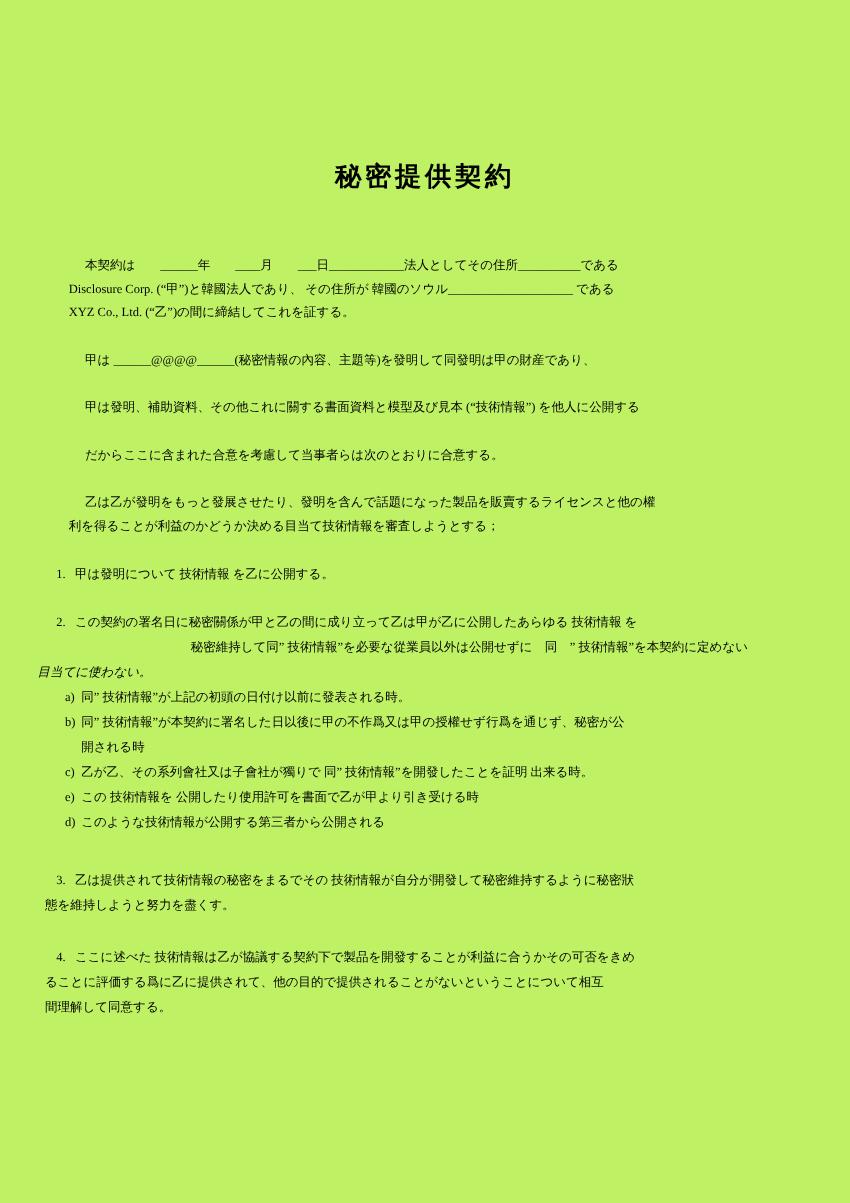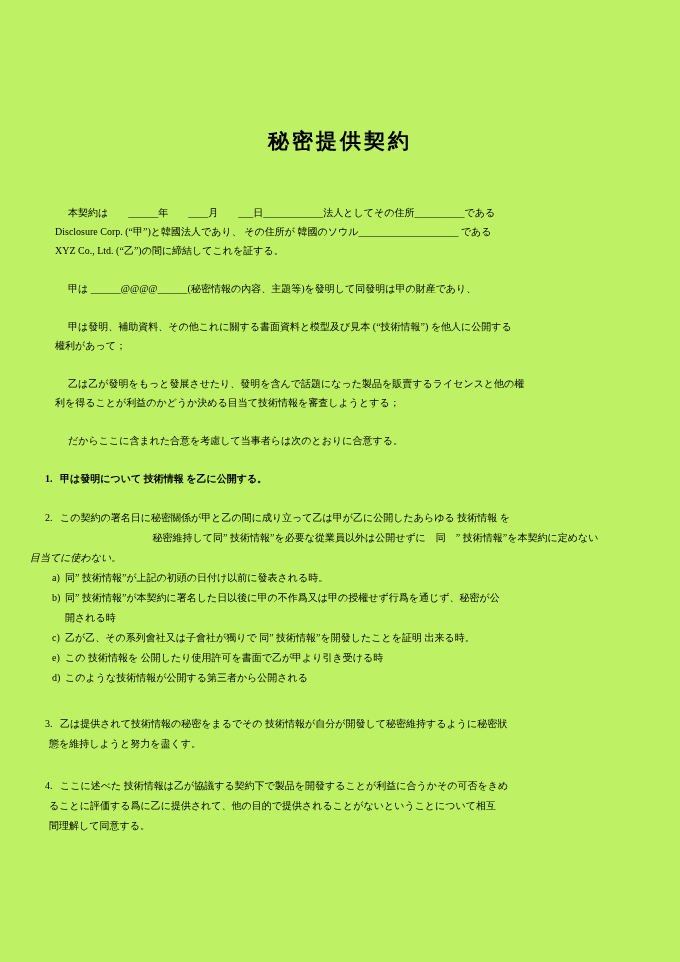--- a/index.html
+++ b/index.html
@@ -25,27 +25,27 @@
     font-size:10px;
   }
   .blk{margin:0 0 19px 0;}
   .ln{line-height:19px;white-space:pre;}
   .list .ln{line-height:20px;}
   
   .i45{padding-left:45px;}
   .i52{padding-left:52px;}
   .i57{padding-left:55px;}
   .i59{padding-left:30px;font-style:italic;}
-  .i60{padding-left:49px;}
+  .i60{padding-left:36px;}
   .i65{padding-left:65px;}
   .i68{padding-left:68px;}
   .i71{padding-left:71px;text-align:center;}
   .num{display:inline-block;width:15px;}
   .slbl{display:inline-block;width:13px;}
-  .mb18{font-weight:bold;}
+  .mb18{}
   .mb22{margin-bottom:22px;}
   .mb26{margin-bottom:26px;}
   .mb0{margin-bottom:0;}
 </style>
 </head>
 <body>
 
 <div class="page">
 
   <div class="doc-title">秘密提供契約</div>
@@ -57,30 +57,29 @@
       <div class="ln i57">Disclosure Corp. (“甲”)と韓國法人であり、 その住所が 韓國のソウル____________________ である</div>
       <div class="ln i57">XYZ Co., Ltd. (“乙”)の間に締結してこれを証する。</div>
     </div>
 
     <div class="blk">
       <div class="ln i68">甲は ______@@@@______(秘密情報の內容、主題等)を發明して同發明は甲の財産であり、</div>
     </div>
 
     <div class="blk">
       <div class="ln i68">甲は發明、補助資料、その他これに關する書面資料と模型及び見本 (“技術情報”) を他人に公開する</div>
-      <div class="ln i57">權利があって；</div>
+    </div>
+
+    <div class="blk">
+      <div class="ln i68">だからここに含まれた合意を考慮して当事者らは次のとおりに合意する。</div>
     </div>
 
     <div class="blk">
       <div class="ln i68">乙は乙が發明をもっと發展させたり、發明を含んで話題になった製品を販賣するライセンスと他の權</div>
       <div class="ln i57">利を得ることが利益のかどうか決める目当て技術情報を審査しようとする；</div>
-    </div>
-
-    <div class="blk">
-      <div class="ln i68">だからここに含まれた合意を考慮して当事者らは次のとおりに合意する。</div>
     </div>
 
     <div class="blk list mb18">
       <div class="ln i45"><span class="num">1.</span><span>甲は發明について 技術情報 を乙に公開する。</span></div>
     </div>
 
     <div class="blk list mb26">
       <div class="ln i45"><span class="num">2.</span><span>この契約の署名日に秘密關係が甲と乙の間に成り立って乙は甲が乙に公開したあらゆる 技術情報 を</span></div>
       <div class="ln i71">秘密維持して同” 技術情報”を必要な從業員以外は公開せずに　同　” 技術情報”を本契約に定めない</div>
       <div class="ln i59">目当てに使わない。</div>

